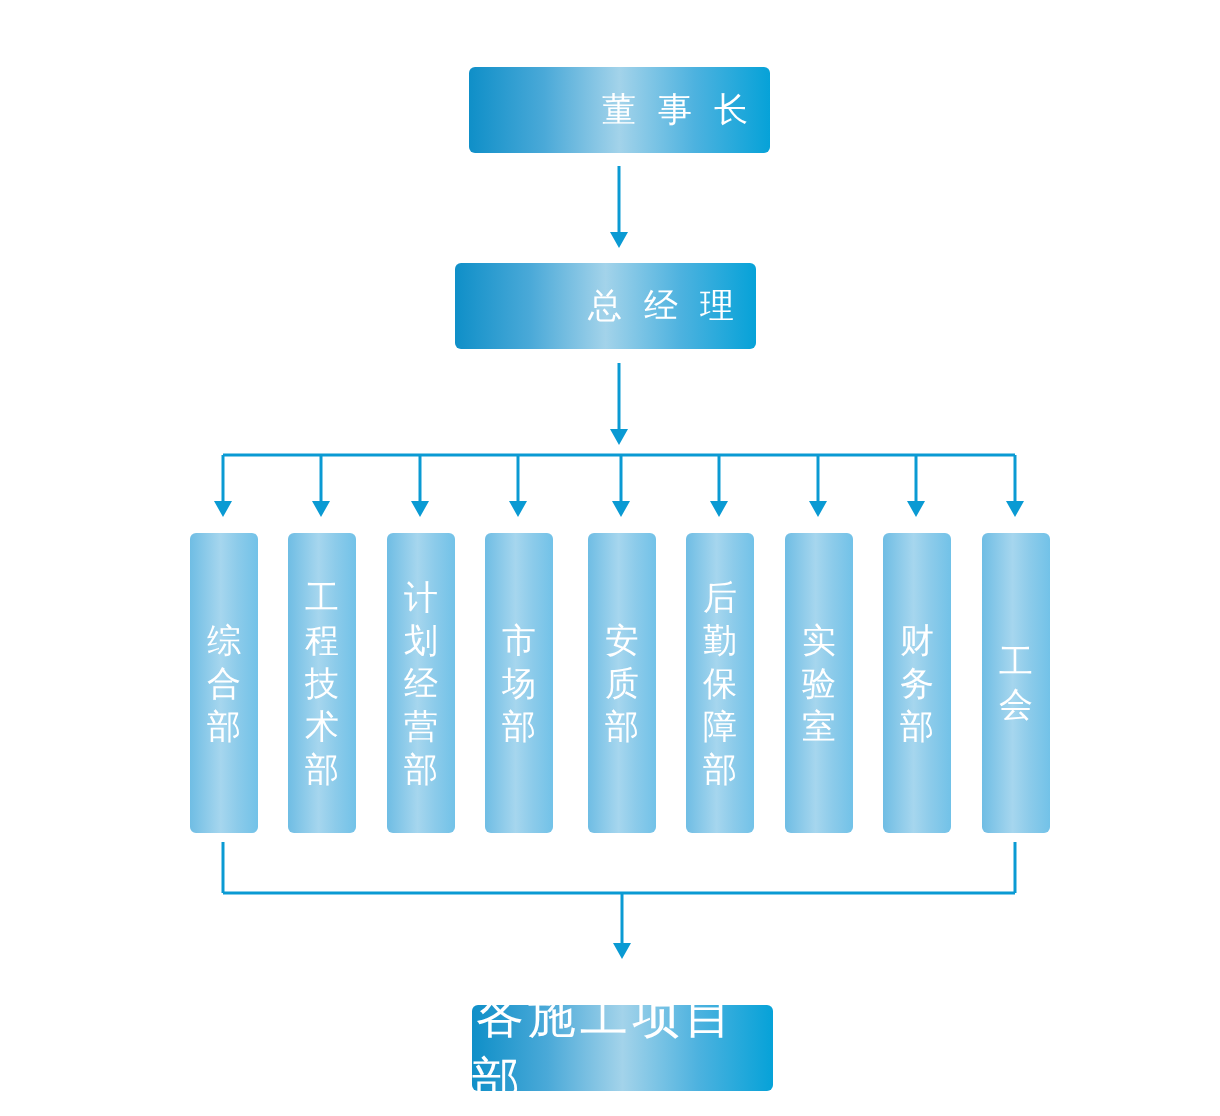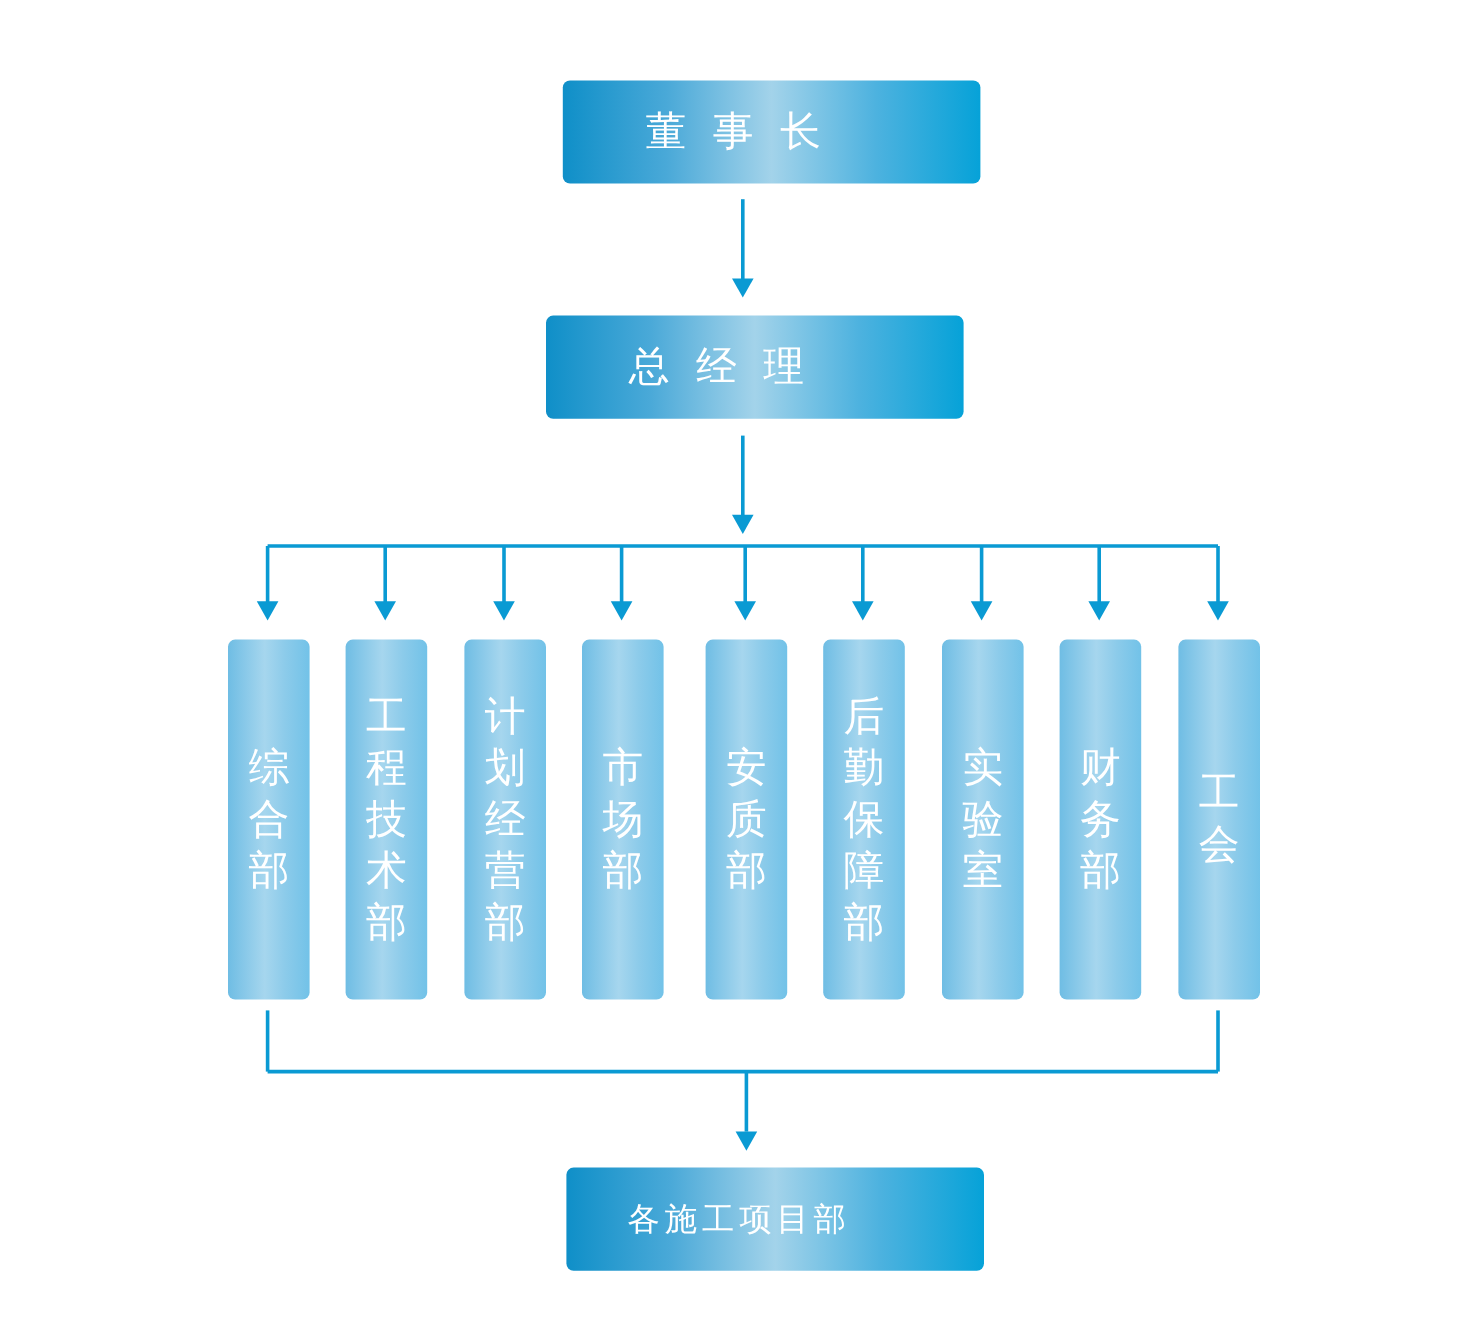--- a/index.html
+++ b/index.html
@@ -1,24 +1,24 @@
 <!DOCTYPE html>
 <html><head>
 <meta charset="utf-8">
 <style>
   html, body { margin: 0; padding: 0; background: #ffffff; }
   body { width: 1220px; height: 1116px; position: relative; overflow: hidden;
          font-family: "DejaVu Sans", sans-serif; }
   .hbox {
     position: absolute; width: 301px; height: 86px; border-radius: 6px;
     background: linear-gradient(90deg, #0f8fc8 0%, #4aa9d8 25%, #a3d3ea 50%, #4db2df 75%, #06a2d8 100%);
-    color: #ffffff; display: flex; align-items: center; justify-content: flex-start;
-    font-size: 34px; letter-spacing: 22px; text-indent: 22px; padding-left: 47px;
+    color: #ffffff; display: flex; align-items: center; justify-content: flex-end;
+    font-size: 34px; letter-spacing: 22px; text-indent: 22px;
   }
-  .hbox.bottom { letter-spacing: 4px; text-indent: 4px; font-size: 27px; }
+  .hbox.bottom { letter-spacing: 4px; text-indent: 4px; font-size: 48px; margin-top: 32px; }
   .col {
     position: absolute; top: 533px; width: 68px; height: 300px; border-radius: 6px;
     background: linear-gradient(90deg, #6fbde4 0%, #a6d6ee 45%, #8ccbea 70%, #72c2e8 100%);
     display: flex; flex-direction: column; align-items: center; justify-content: center;
     color: #ffffff; font-size: 34px; line-height: 43px;
   }
   .col span { display: block; }
   svg.lines { position: absolute; left: 0; top: 0; }
 </style>
 </head>

